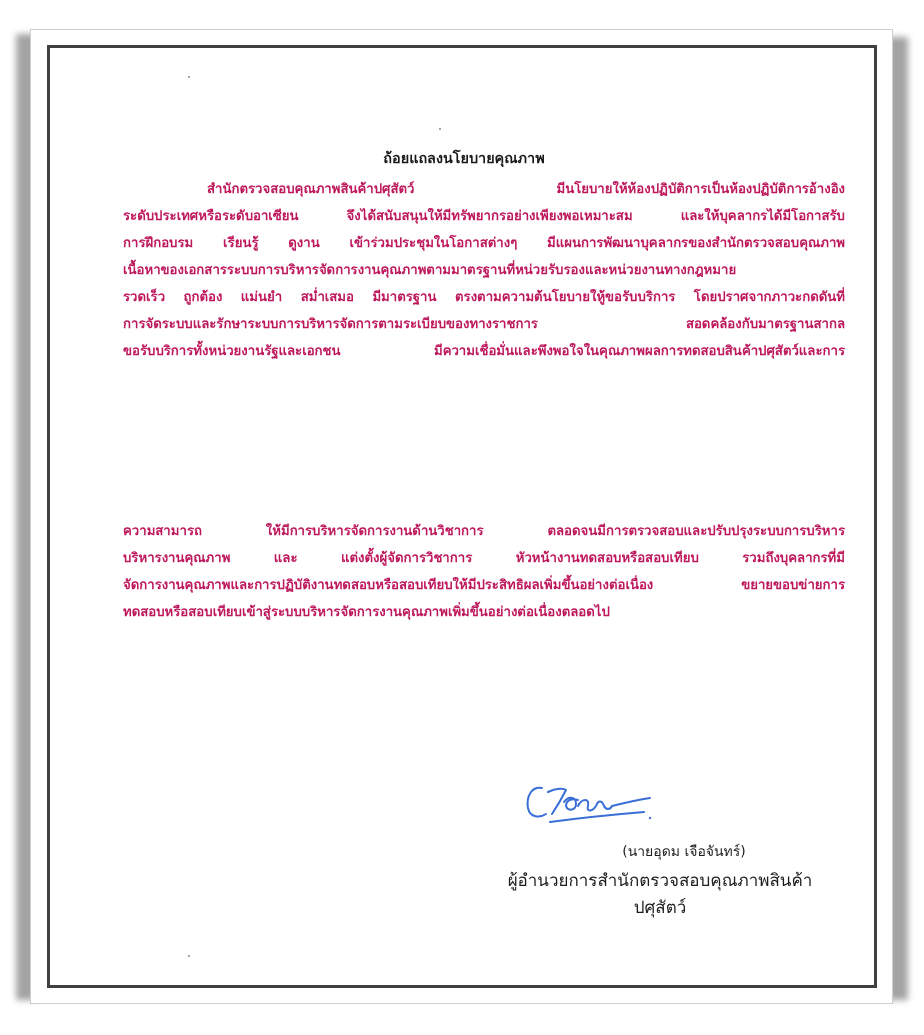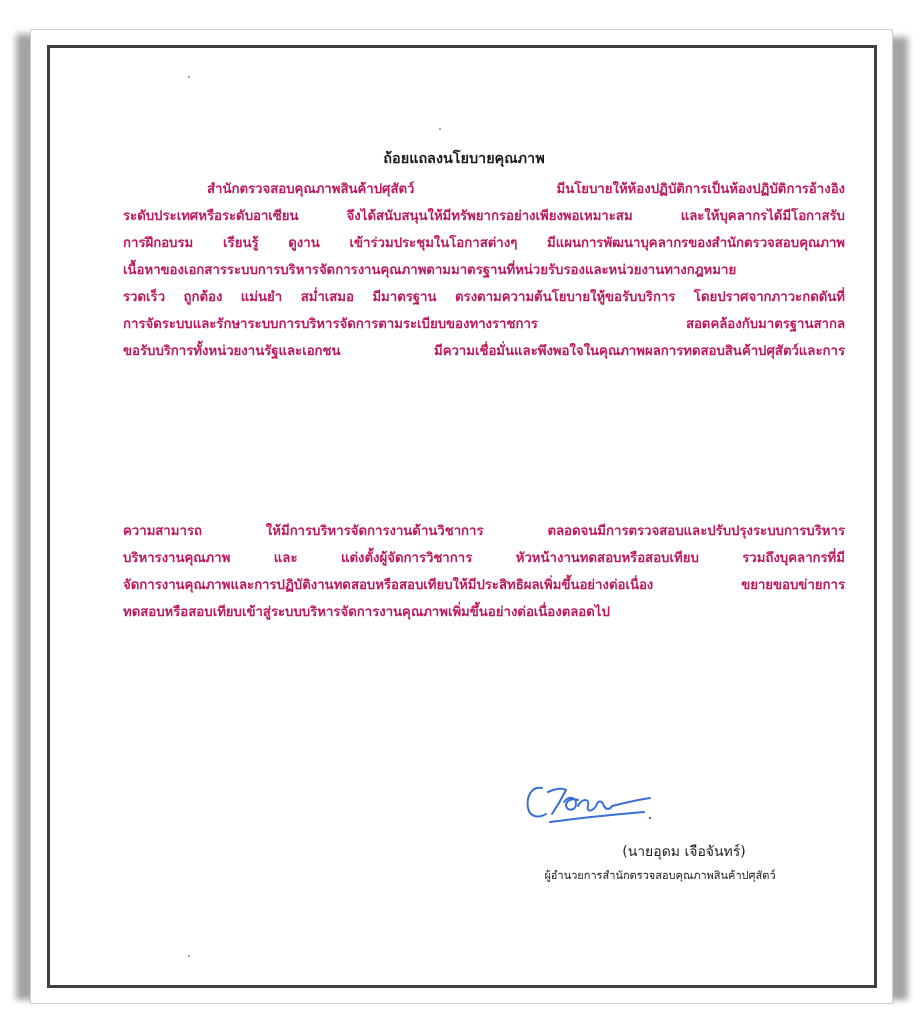--- a/index.html
+++ b/index.html
@@ -10,21 +10,21 @@
   .frame-inner { position: absolute; left: 47px; top: 45px; width: 830px; height: 943px; border: 3px solid #404040; box-sizing: border-box; background: #ffffff; }
   .dot { position: absolute; width: 2px; height: 2px; background: #8a8a8a; border-radius: 1px; }
   .doc-title { position: absolute; left: 0; top: 98px; width: 828px; text-align: center; font-size: 14.4px; font-weight: bold; color: #1a1a1a; letter-spacing: 0; }
   .para { position: absolute; left: 73px; width: 722px; color: #be185d; font-weight: bold; }
   .line { height: 27px; line-height: 27px; font-size: 13.2px; white-space: nowrap; text-align: justify; text-align-last: justify; }
   .line.first { padding-left: 84px; }
   .line.last { text-align-last: left; }
   .sig-block { position: absolute; left: 440px; top: 730px; width: 360px; }
   .signature { position: absolute; left: 30px; top: 0px; width: 160px; height: 60px; }
   .signer-name { position: absolute; left: 0; top: 62px; width: 340px; text-align: center; font-size: 14px; color: #1d1d1d; padding-left: 48px; box-sizing: border-box; }
-  .signer-title { position: absolute; left: 0; top: 88px; width: 340px; text-align: center; font-size: 11px; color: #1d1d1d; }
+  .signer-title { position: absolute; left: 0; top: 88px; width: 340px; text-align: center; font-size: 17px; color: #1d1d1d; }
 </style>
 </head>
 <body>
 
 <div class="shadow-left"></div>
 <div class="shadow-right"></div>
 
 <div class="frame-outer">
 </div>
 

